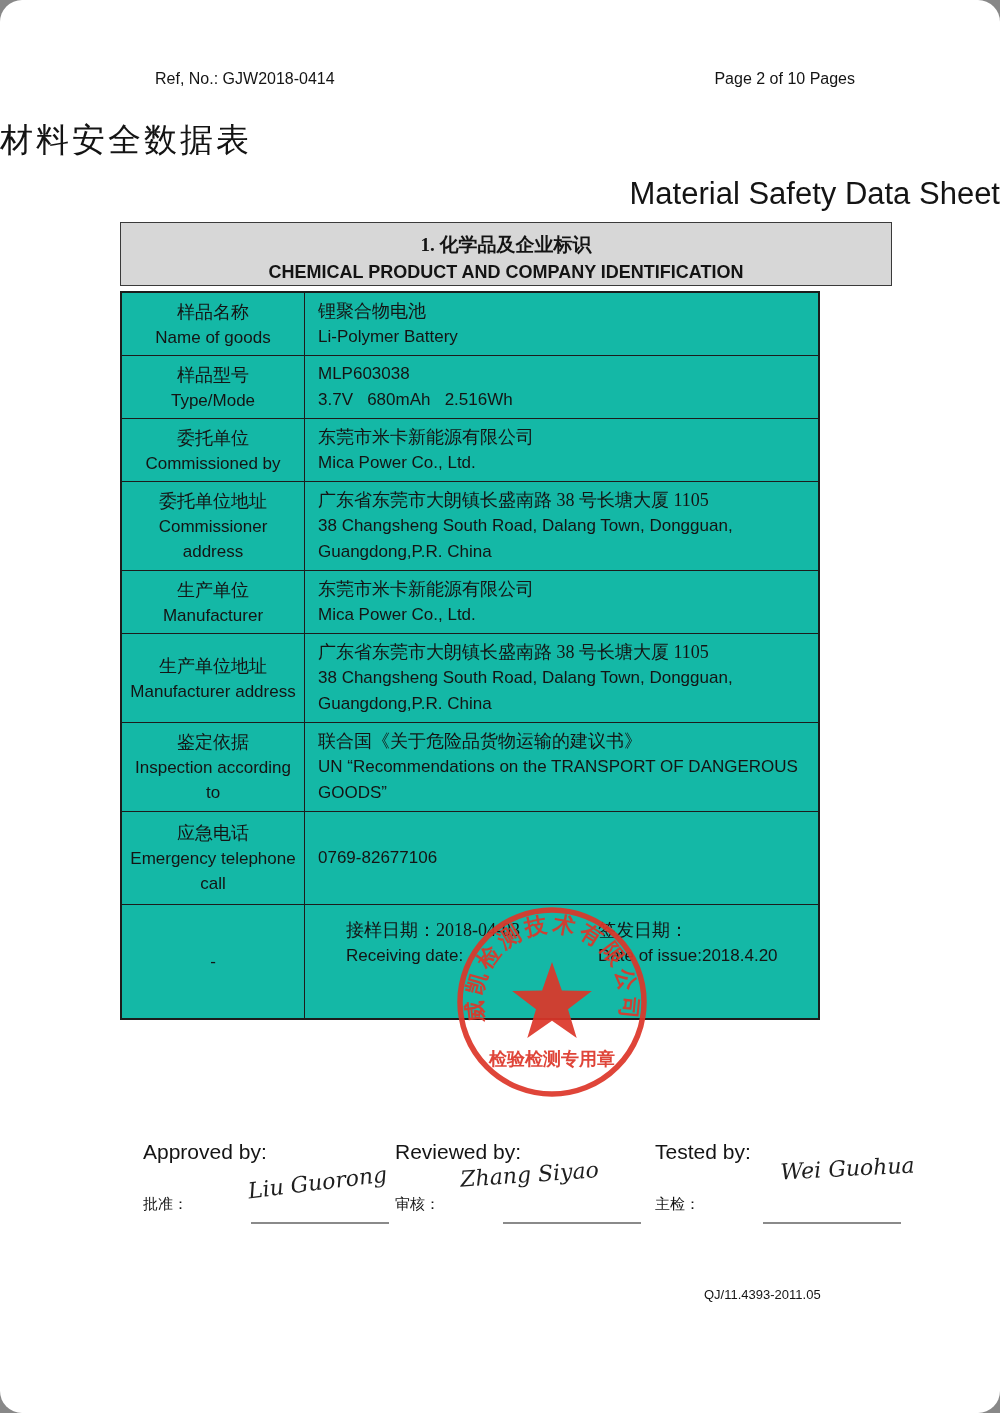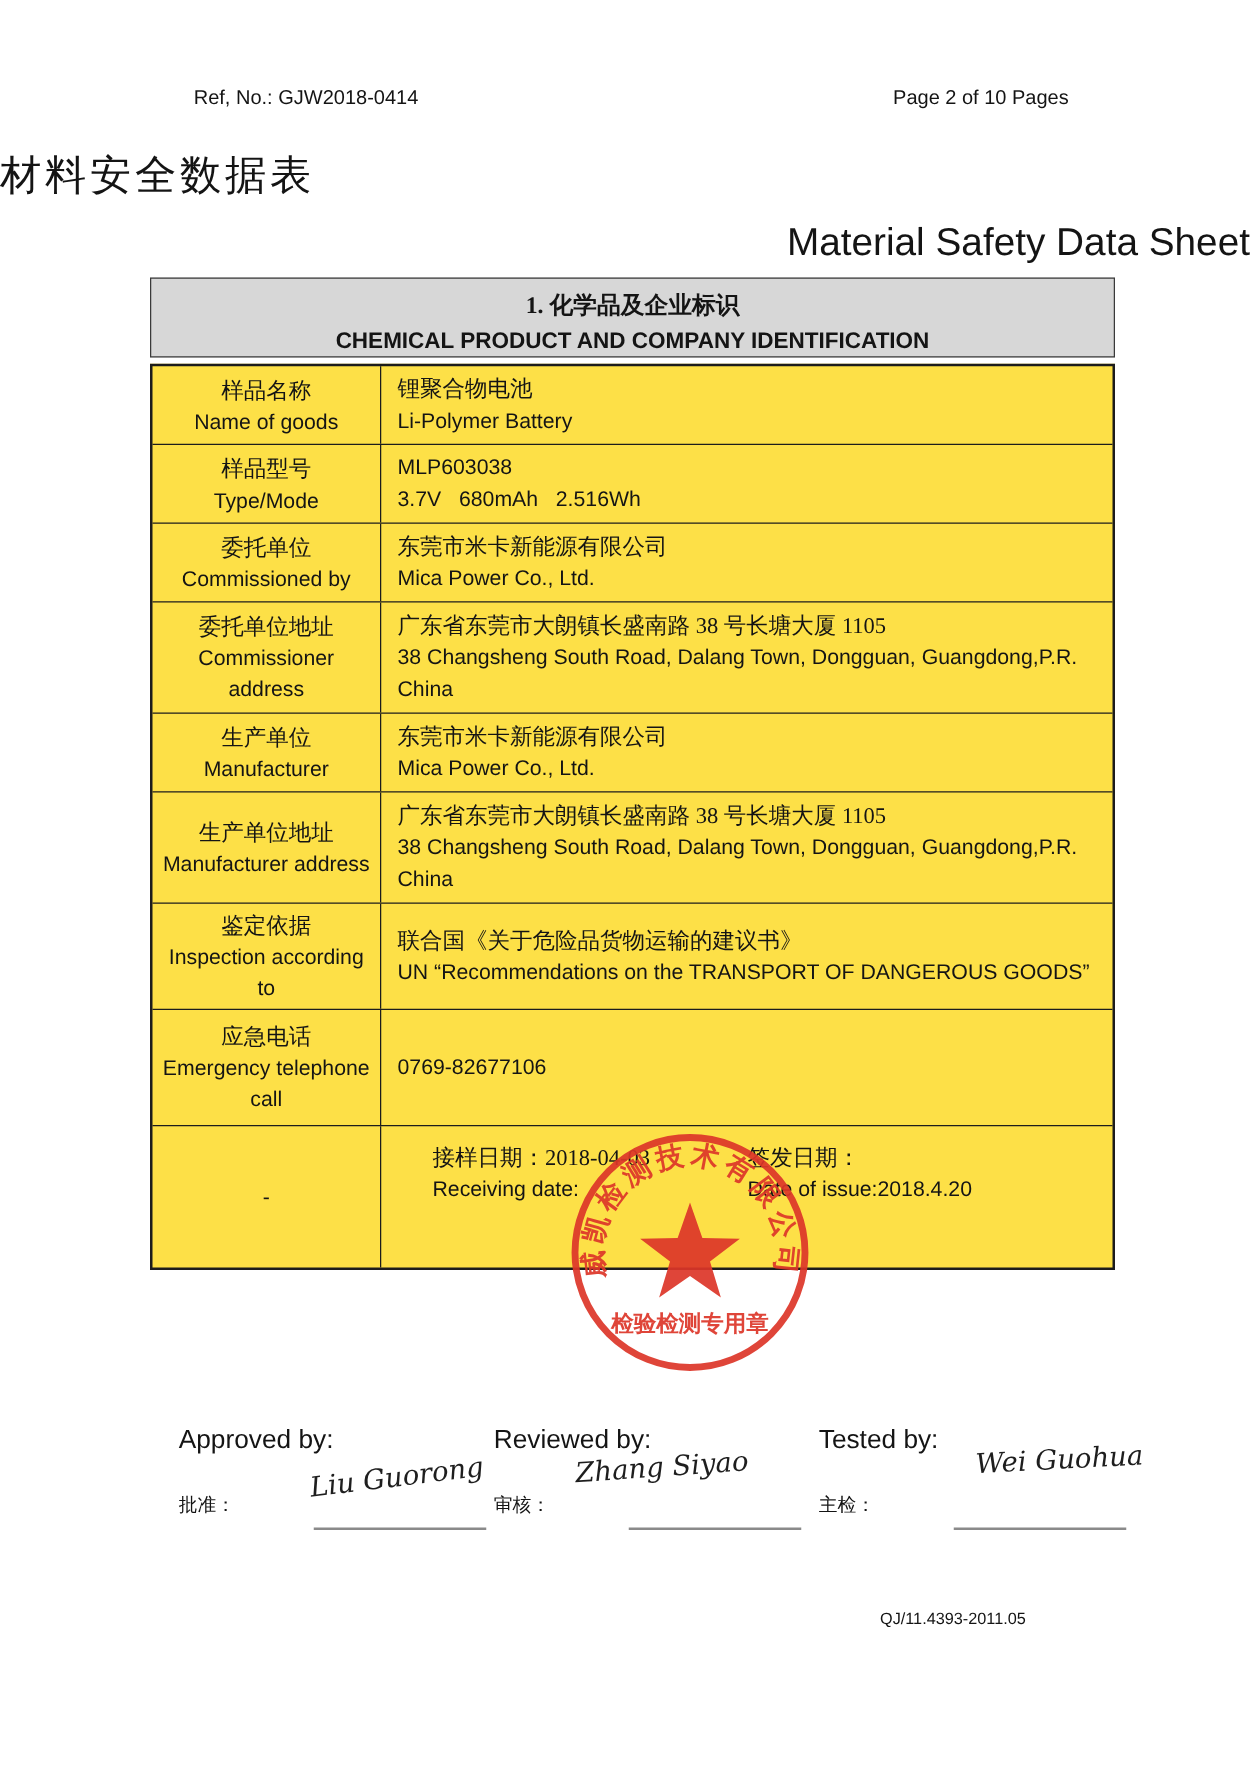--- a/index.html
+++ b/index.html
@@ -1,20 +1,21 @@
 <!DOCTYPE html>
 <html><head>
 <meta charset="utf-8">
 <style>
   html,body { margin:0; padding:0; background:#888; }
   .page {
     position:relative; width:1000px; height:1413px; margin:0 auto;
     background:#ffffff; color:#141414;
     font-family:"Liberation Sans", sans-serif;
     overflow:hidden;
+    border-radius:22px;
   }
   
   .doc-header {
     position:absolute; top:70px; left:155px; right:145px;
     display:flex; justify-content:space-between;
     font-size:16px;
   }
   
   .title-zh {
     position:absolute; top:118px; left:0; width:100%;
@@ -29,22 +30,22 @@
   .section-heading {
     position:absolute; top:222px; left:120px; width:772px; height:64px;
     box-sizing:border-box; background:#d7d7d7; border:1px solid #3a3a3a;
     display:flex; flex-direction:column; justify-content:flex-end;
     text-align:center; font-weight:bold; line-height:1.45;
   }
   .section-heading .zh-line { font-size:19px; font-family:"Liberation Serif", serif; }
   .section-heading .en-line { font-size:18px; }
   
   .msds-table {
-    position:absolute; top:291px; left:120px; width:772px;
-    box-sizing:border-box; border:2px solid #1c1c1c; background:#fde047;
+    position:absolute; top:291px; left:120px; width:700px;
+    box-sizing:border-box; border:2px solid #1c1c1c; background:#14b8a6;
   }
   .t-row { display:flex; border-top:1.5px solid #1c1c1c; }
   .t-row:first-child { border-top:none; }
   .t-label {
     width:183px; flex:0 0 183px; box-sizing:border-box;
     border-right:1.5px solid #1c1c1c;
     display:flex; flex-direction:column; justify-content:center; align-items:center;
     text-align:center; padding:4px 8px;
   }
   .t-content {

